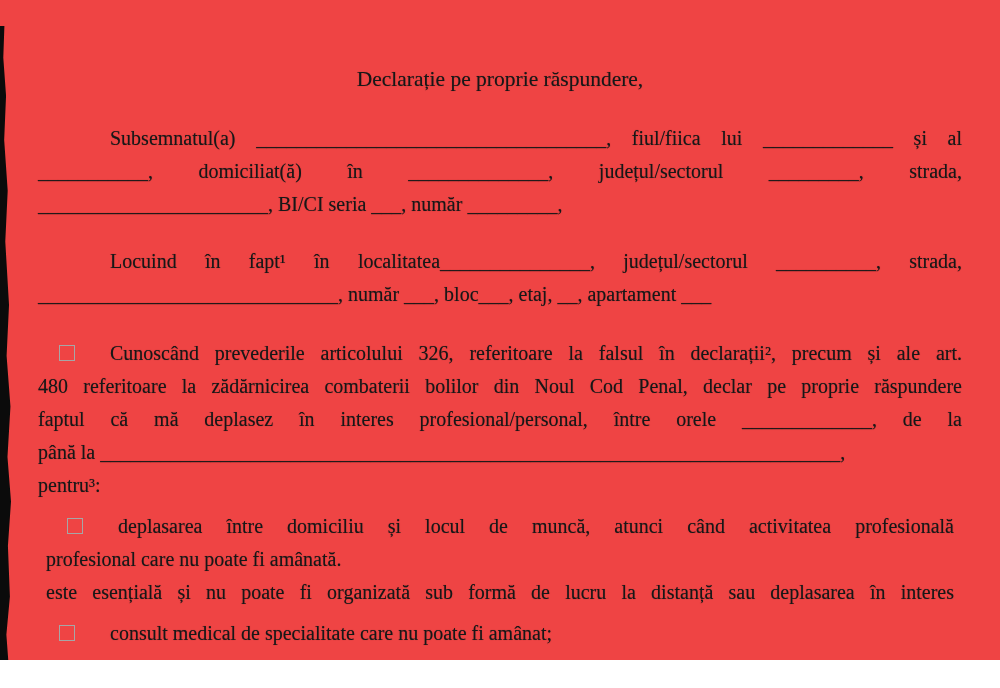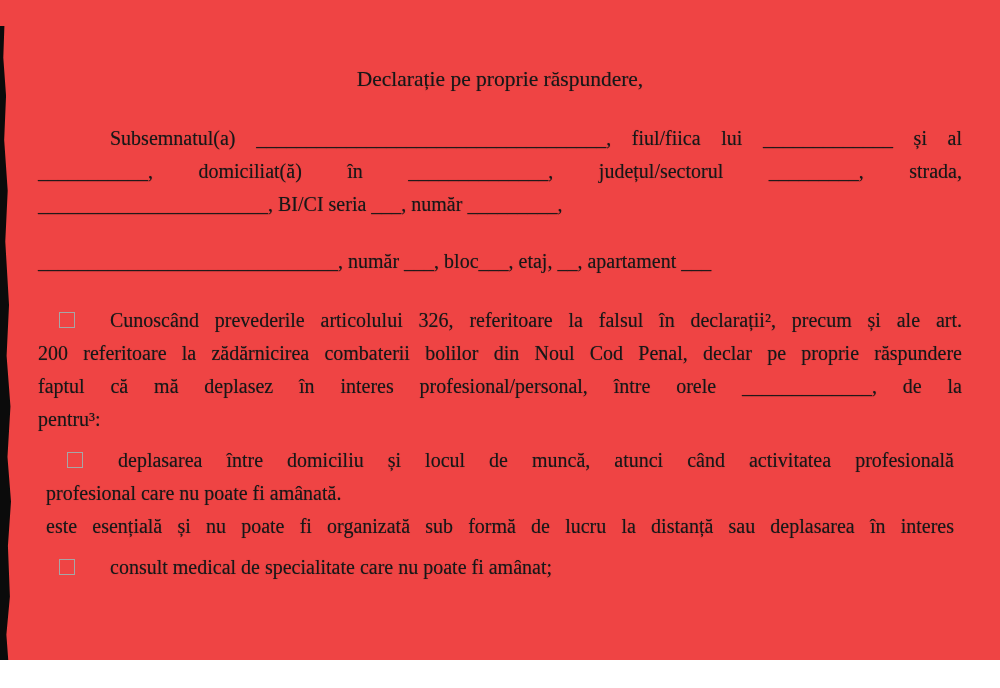--- a/index.html
+++ b/index.html
@@ -71,29 +71,31 @@
 
   <h1 class="title">Declarație pe proprie răspundere,</h1>
 
   <div class="p-identity">
     <div class="line indent justify">Subsemnatul(a) ___________________________________, fiul/fiica lui _____________ și al</div>
     <div class="line justify">___________, domiciliat(ă) în ______________, județul/sectorul _________, strada,</div>
     <div class="line nowrap">_______________________, BI/CI seria ___, număr _________,</div>
   </div>
 
   <div class="p-residence">
+    <div class="line indent justify">Locuind în fapt¹ în localitatea_______________, județul/sectorul __________, strada,</div>
     <div class="line nowrap">______________________________, număr ___, bloc___, etaj, __, apartament ___</div>
   </div>
 
   <div class="p-declaration">
     <div class="line indent justify rel">
       <span class="checkbox"></span><span>Cunoscând prevederile articolului 326, referitoare la falsul în declarații², precum și ale art.</span>
     </div>
-    <div class="line justify">200 referitoare la zădărnicirea combaterii bolilor din Noul Cod Penal, declar pe proprie răspundere</div>
+    <div class="line justify">480 referitoare la zădărnicirea combaterii bolilor din Noul Cod Penal, declar pe proprie răspundere</div>
     <div class="line justify">faptul că mă deplasez în interes profesional/personal, între orele _____________, de la</div>
+    <div class="line nowrap">până la __________________________________________________________________________,</div>
     <div class="line">pentru³:</div>
   </div>
 
   <div class="p-work">
     <div class="line indent justify rel">
       <span class="checkbox"></span><span>deplasarea între domiciliu și locul de muncă, atunci când activitatea profesională</span>
     </div>
     <div class="line">profesional care nu poate fi amânată.</div>
     <div class="line justify">este esențială și nu poate fi organizată sub formă de lucru la distanță sau deplasarea în interes</div>
   </div>

